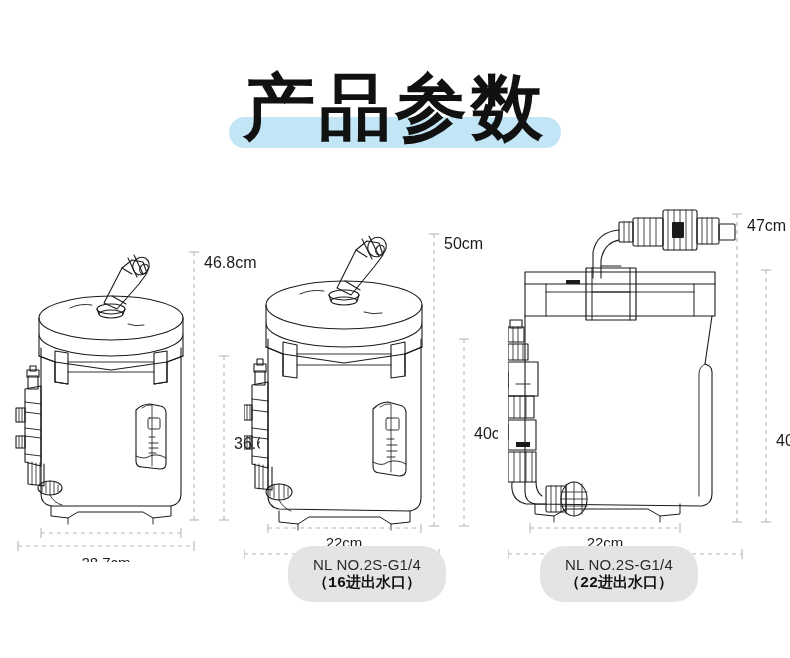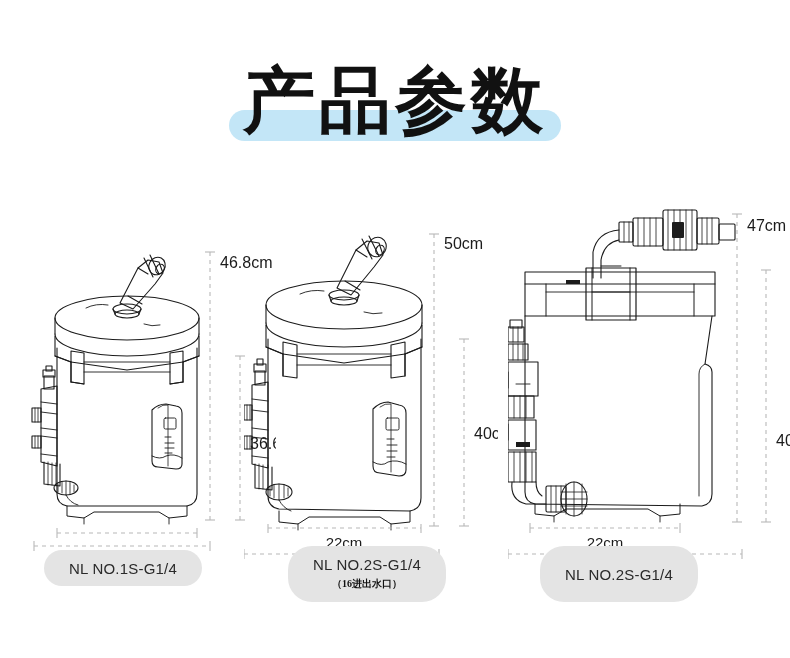--- a/index.html
+++ b/index.html
@@ -17,21 +17,21 @@
   }
 
   
   .title-wrap {
     position: absolute;
     left: 0;
     top: 50px;
     width: 790px;
     height: 100px;
     display: flex;
-    align-items: center;
+    align-items: flex-end;
     justify-content: center;
   }
   .title-inner {
     position: relative;
     display: inline-block;
     padding: 0 14px;
   }
   .title-highlight {
     position: absolute;
     left: 0;
@@ -60,21 +60,21 @@
     left: 0;
     top: 196px;
     width: 790px;
     height: 345px;
   }
   .product {
     position: absolute;
     top: 0;
     height: 345px;
   }
-  .p1 { left: 24px;   width: 252px; }
+  .p1 { left: 8px;   width: 252px; }
   .p2 { left: 244px; width: 254px; }
   .p3 { left: 508px; width: 290px; }
 
   .drawing {
     position: absolute;
     left: 0;
     top: 0;
   }
 
   
@@ -115,26 +115,26 @@
     height: 56px;
   }
   .pill-line1 {
     font-size: 15px;
     line-height: 19px;
     color: #2a2a2a;
     letter-spacing: 0.2px;
     white-space: nowrap;
   }
   .pill-line2 {
-    font-size: 10px;
+    font-size: 15px;
     line-height: 19px;
     font-weight: 700;
     color: #111111;
     white-space: nowrap;
-    font-family: Liberation Serif, serif;
+    font-family: Liberation Mono, monospace;
   }
 
   
   svg text {
     font-family: "Liberation Sans", sans-serif;
     fill: #1b1b1b;
   }
 </style>
 </head>
 <body>
@@ -474,25 +474,23 @@
         <line x1="234" y1="29" x2="234" y2="39"></line>
       </g>
       <text x="97" y="28" font-size="15" text-anchor="middle">22cm</text>
       <text x="104" y="56" font-size="15" text-anchor="middle">37.2cm</text>
     </svg>
   </div>
 </div>
 
 <div class="labels">
 
-  <div class="pill pill-1">
-    <div class="pill-line1">NL NO.1S-G1/4</div>
-  </div>
 
   <div class="pill pill-2">
     <div class="pill-line1">NL NO.2S-G1/4</div>
     <div class="pill-line2">（16进出水口）</div>
   </div>
 
   <div class="pill pill-3">
     <div class="pill-line1">NL NO.2S-G1/4</div>
+    <div class="pill-line2">（22进出水口）</div>
   </div>
 </div>
 
 </body></html>

